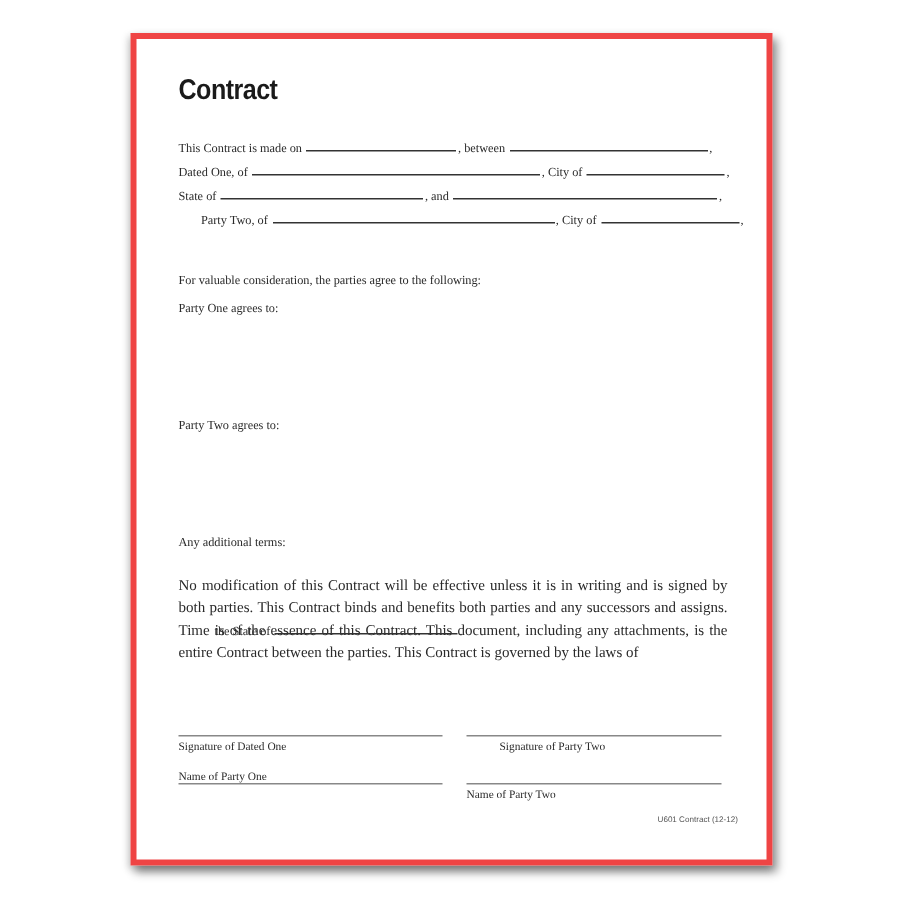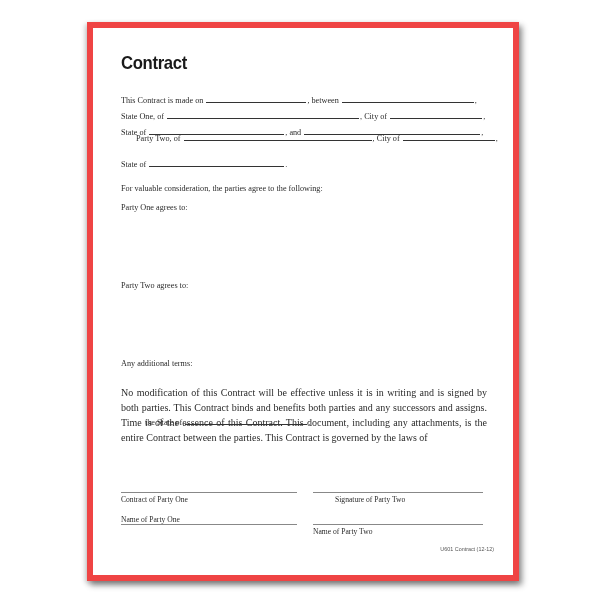--- a/index.html
+++ b/index.html
@@ -10,21 +10,21 @@
       background: #ffffff;
       overflow: hidden;
     }
     .page {
       position: absolute;
       left: 87px;
       top: 22px;
       width: 420px;
       height: 547px;
       background: #ffffff;
-      border: 6px solid #ef4444;
+      border: 4px solid #ef4444;
       box-shadow: 3px 4px 6px rgba(0,0,0,0.45), -2px 2px 5px rgba(0,0,0,0.18);
       font-family: "Liberation Serif", serif;
       color: #222;
     }
     .title {
       position: absolute;
       left: 28px;
       top: 24px;
       font-family: "Liberation Sans", sans-serif;
       font-weight: bold;
@@ -87,58 +87,54 @@
 
   <div class="title">Contract</div>
 
   <div class="line" style="top:66px;">
     <span>This Contract is made on</span>
     <span class="blank" style="width:100px;"></span><span>, between</span>
     <span class="blank" style="width:132px;"></span><span>,</span>
   </div>
 
   <div class="line" style="top:82px;">
-    <span>State One, of</span>
+    <span>Dated One, of</span>
     <span class="blank" style="width:192px;"></span><span>, City of</span>
     <span class="blank" style="width:92px;"></span><span>,</span>
   </div>
 
   <div class="line" style="top:98px;">
     <span>State of</span>
     <span class="blank" style="width:135px;"></span><span>, and</span>
     <span class="blank" style="width:176px;"></span><span>,</span>
   </div>
 
-  <div class="line" style="top:104px;padding-left:15px;">
+  <div class="line" style="top:114px;padding-left:15px;">
     <span>Party Two, of</span>
     <span class="blank" style="width:188px;"></span><span>, City of</span>
     <span class="blank" style="width:92px;"></span><span>,</span>
   </div>
 
-  <div class="line" style="top:130px;">
-    <span>State of</span>
-    <span class="blank" style="width:135px;"></span><span>.</span>
-  </div>
 
   <div class="line" style="top:156px;">For valuable consideration, the parties agree to the following:</div>
   <div class="line" style="top:175px;">Party One agrees to:</div>
   <div class="line" style="top:253px;">Party Two agrees to:</div>
   <div class="line" style="top:331px;">Any additional terms:</div>
 
   <div class="para" style="top:357px;">
     <span>No modification of this Contract will be effective unless it is in writing and is signed by both parties.  This Contract binds and benefits both parties and any successors and assigns.  Time is of the essence of this Contract.  This document, including any attachments, is the entire Contract between the parties.  This Contract is governed by the laws of</span>
   </div>
   <div class="line" style="top:388px;padding-left:24px;">
     <span>the State of</span>
     <span class="blank" style="width:122px;"></span><span>.</span>
   </div>
 
 
   <div class="sig-line" style="left:28px; top:464px; width:176px;"></div>
-  <div class="sig-label" style="left:28px; top:467px;">Contract of Party One</div>
+  <div class="sig-label" style="left:28px; top:467px;">Signature of Dated One</div>
 
   <div class="sig-line" style="left:220px; top:464px; width:170px;"></div>
   <div class="sig-label" style="left:220px; top:467px;margin-left:22px;">Signature of Party Two</div>
 
   <div class="sig-line" style="left:28px; top:496px; width:176px;"></div>
   <div class="sig-label" style="left:28px; top:487px;">Name of Party One</div>
 
   <div class="sig-line" style="left:220px; top:496px; width:170px;"></div>
   <div class="sig-label" style="left:220px; top:499px;">Name of Party Two</div>
 

